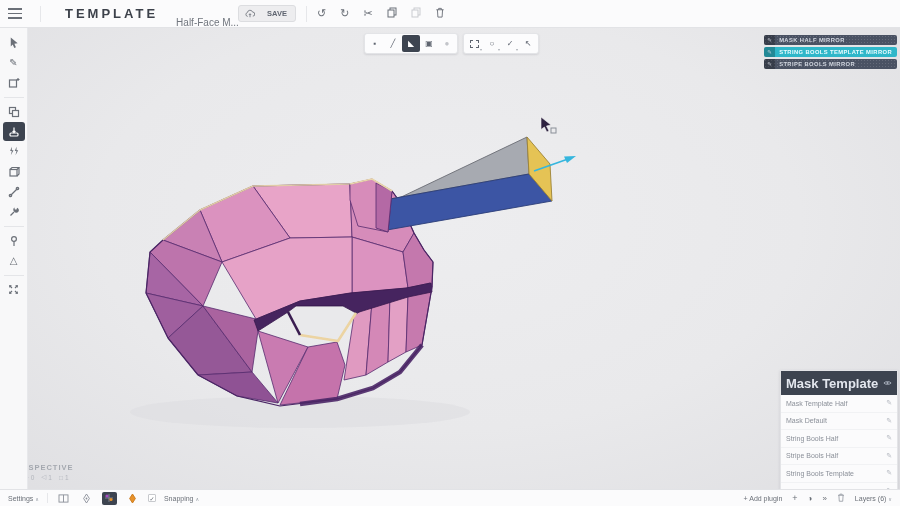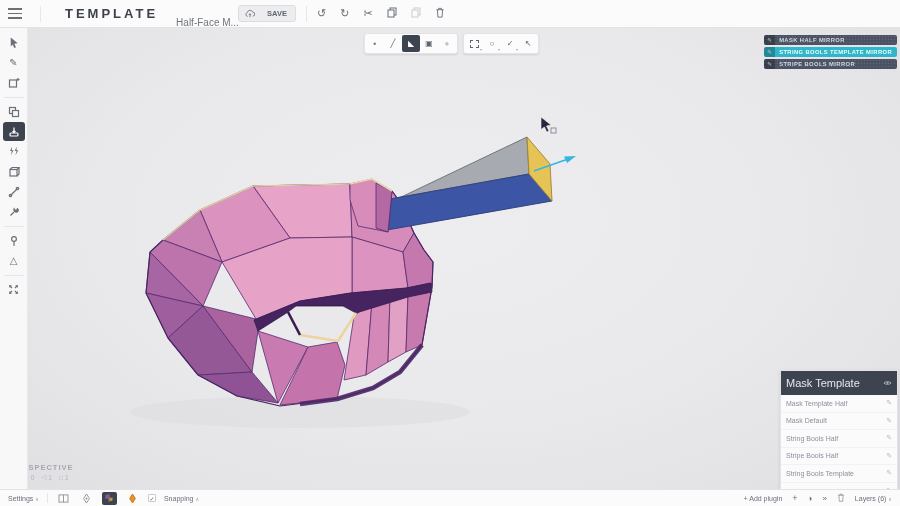--- a/index.html
+++ b/index.html
@@ -46,21 +46,21 @@
   
   .badges { position:absolute; right:3px; top:35px; display:flex; flex-direction:column; gap:2px; z-index:25; }
   .badge { height:10px; display:flex; align-items:center; background:#4a5263; background-image:radial-gradient(rgba(255,255,255,.14) .5px, transparent .6px); background-size:3px 3px; border-radius:2px; padding-right:5px; cursor:pointer; }
   .badge .pbox { width:11px; height:10px; background:rgba(0,0,0,.25); border-radius:2px 0 0 2px; color:#cfd4dd; font-size:5.5px; display:flex; align-items:center; justify-content:center; margin-right:4px; }
   .badge .blabel { font-size:5.8px; font-weight:bold; letter-spacing:.4px; color:#d4d9e2; white-space:nowrap; }
   .badge.active { background:#2fb7c9; }
   .badge.active .blabel { color:#eafcff; }
 
   
   .layers-panel { position:absolute; right:2px; bottom:0; width:118px; background:#fbfbfc; border:1px solid #e3e4e7; box-shadow:0 1px 3px rgba(40,40,60,.12); z-index:25; }
-  .lp-header { height:13px; background:#3d4450; color:#e3e7ee; font-size:11px; font-weight:normal; display:flex; align-items:center; padding:12px 5px; }
+  .lp-header { height:13px; background:#3d4450; color:#e3e7ee; font-size:13px; font-weight:bold; display:flex; align-items:center; padding:12px 5px; }
   .lp-header svg { margin-left:auto; }
   .lp-row { height:17.5px; display:flex; align-items:center; padding:0 5px; font-size:7px; color:#8b9099; border-bottom:1px solid #f1f2f4; cursor:pointer; }
   .lp-row .pencil { margin-left:auto; color:#b4b8c0; font-size:7px; }
 
   
   .cam-label { position:absolute; left:10px; top:463px; font-size:7.5px; font-weight:bold; letter-spacing:1px; color:#a4a8af; z-index:10; }
   .cam-stats { position:absolute; left:10px; top:473px; font-size:6.5px; color:#b3b6bd; display:flex; gap:7px; z-index:10; }
   .cam-stats .st { display:flex; gap:2px; align-items:center; }
 
   

